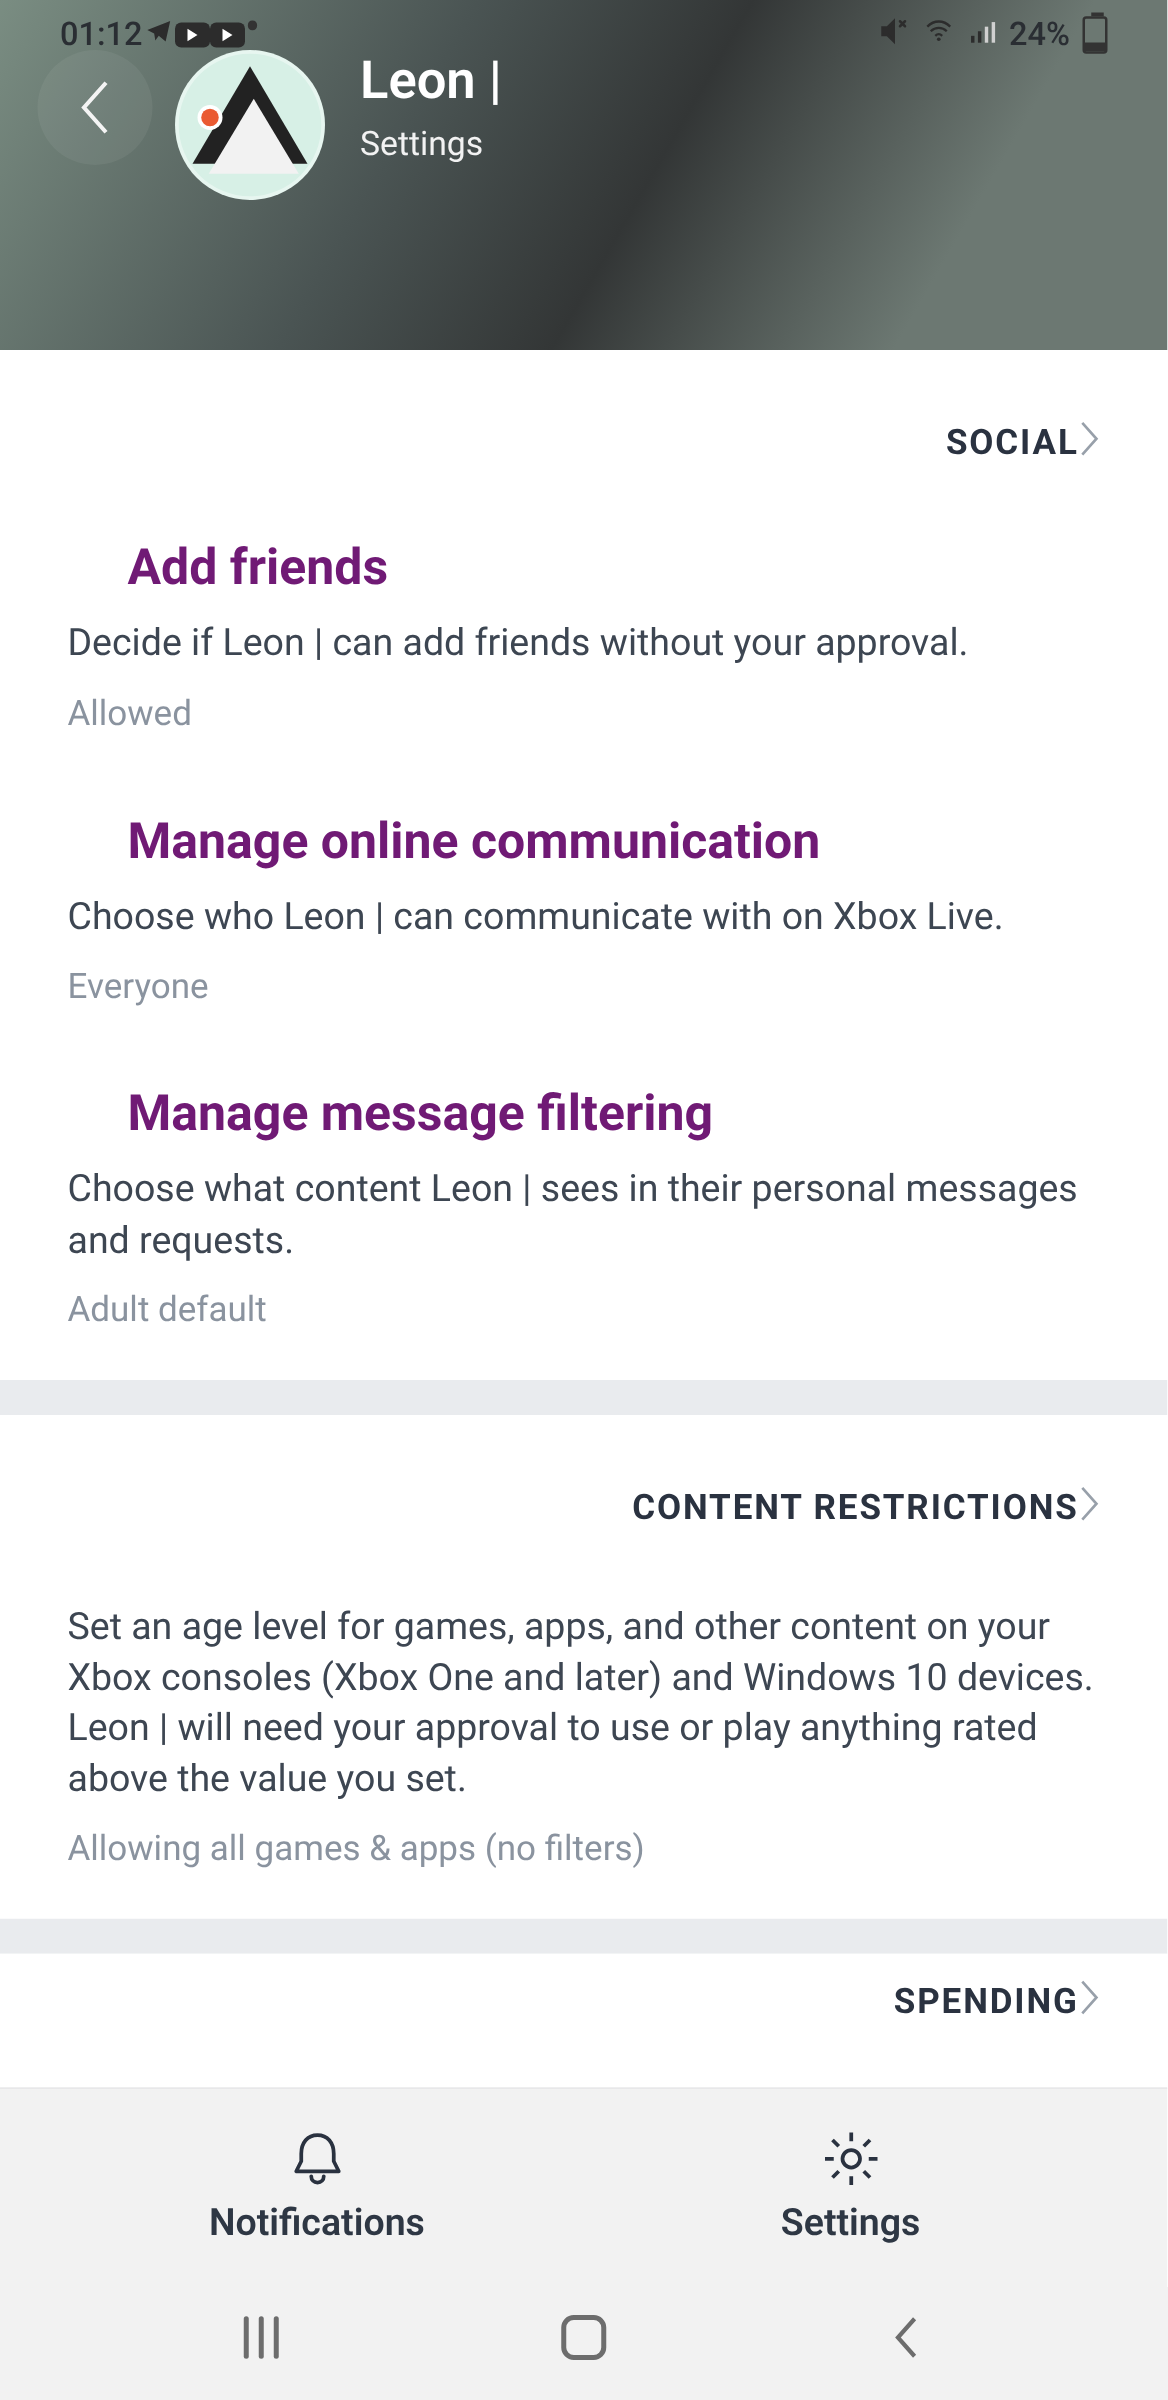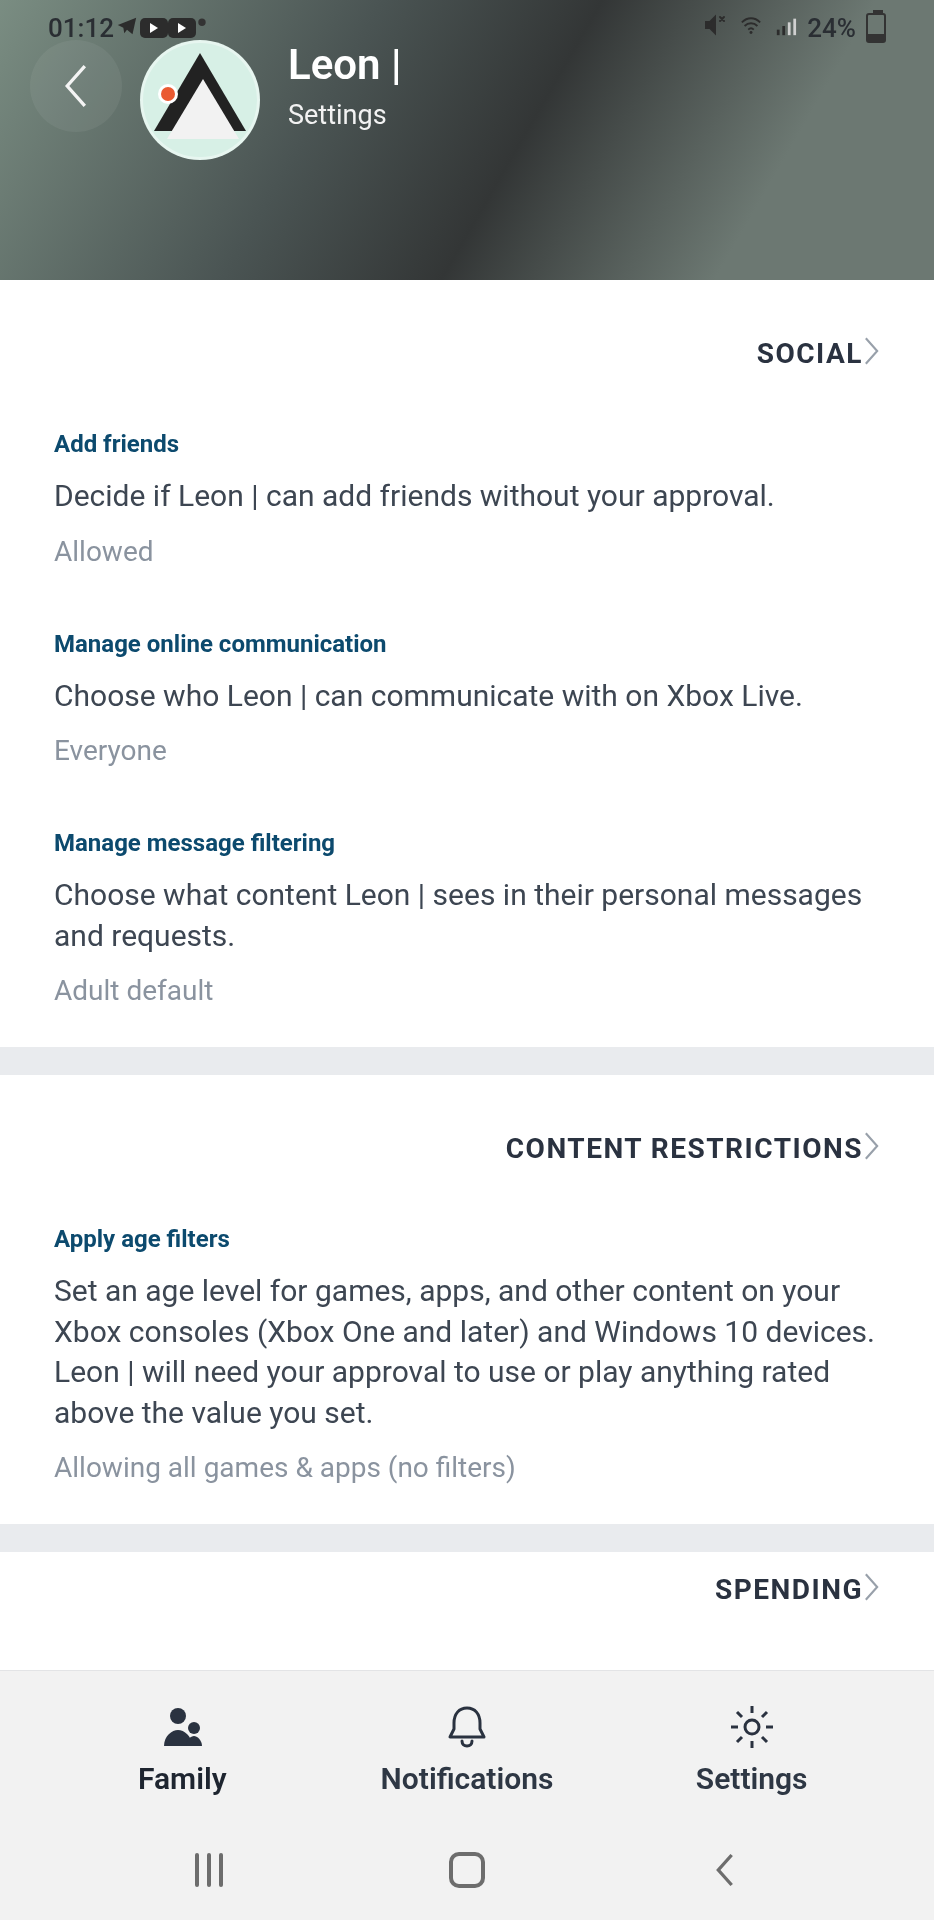--- a/index.html
+++ b/index.html
@@ -102,23 +102,24 @@
     font-size: 28px;
     font-weight: 700;
     letter-spacing: 1.5px;
     color:#2a3240;
   }
   .chevron { color:#98a0aa; }
   .chevron svg{ width:17px; height:30px;}
   .item { margin-top: 62px; }
   .item-first { margin-top: 60px; }
   .item-title {
-    font-size: 24px;
+    font-size: 40px;
     font-weight: 700;
-    color:#0c4a6e;
+    color:#701a75;
+    margin-left:48px;
   }
   .item-desc {
     font-size: 30px;
     color:#3d4652;
     line-height: 1.35;
     margin-top: 18px;
   }
   .item-value {
     font-size: 28px;
     color:#8a939f;
@@ -267,21 +268,20 @@
     <div class="section-header">
       <div class="section-title">CONTENT RESTRICTIONS</div>
       <div class="chevron">
         <svg viewBox="0 0 24 40">
             <path d="M4 2 L20 20 L4 38" fill="none" stroke="#98a0aa" stroke-width="3"></path>
           </svg>
       </div>
     </div>
 
     <div class="item item-first">
-      <div class="item-title">Apply age filters</div>
       <div class="item-desc">Set an age level for games, apps, and other content on your Xbox consoles (Xbox One and later) and Windows 10 devices. Leon | will need your approval to use or play anything rated above the value you set.</div>
       <div class="item-value">Allowing all games &amp; apps (no filters)</div>
     </div>
   </div>
 
   <div class="divider"></div>
 
   <div class="section section-spending">
     <div class="section-header">
       <div class="section-title">SPENDING</div>
@@ -289,31 +289,20 @@
         <svg viewBox="0 0 24 40">
             <path d="M4 2 L20 20 L4 38" fill="none" stroke="#98a0aa" stroke-width="3"></path>
           </svg>
       </div>
     </div>
   </div>
 
 </div>
 
 <div class="bottom-nav">
-  <div class="nav-item nav-active">
-    <div class="nav-icon">
-      <svg width="52" height="42" viewBox="0 0 52 42">
-        <circle cx="22" cy="10" r="8" fill="#2a3240"></circle>
-        <path d="M8 40c0-10 8-16 14-16s14 6 14 16" fill="#2a3240"></path>
-        <circle cx="38" cy="22" r="6" fill="#2a3240"></circle>
-        <path d="M30 40c0-6 5-10 8-10s8 4 8 10" fill="#2a3240"></path>
-      </svg>
-    </div>
-    <div class="nav-label">Family</div>
-  </div>
   <div class="nav-item">
     <div class="nav-icon">
       <svg width="42" height="46" viewBox="0 0 42 46">
         <path d="M21 4c-8 0-13 6-13 15v6l-4 8h34l-4-8v-6c0-9-5-15-13-15z" fill="none" stroke="#2a3240" stroke-width="3" stroke-linejoin="round"></path>
         <path d="M16 37c0 3 2 5 5 5s5-2 5-5" fill="none" stroke="#2a3240" stroke-width="3" stroke-linecap="round"></path>
       </svg>
     </div>
     <div class="nav-label">Notifications</div>
   </div>
   <div class="nav-item">

